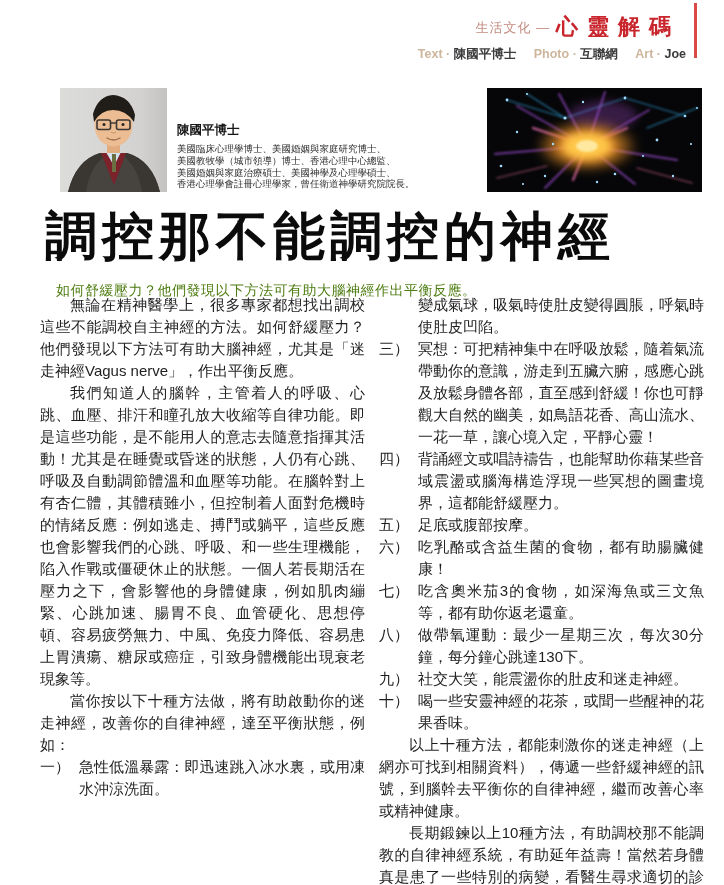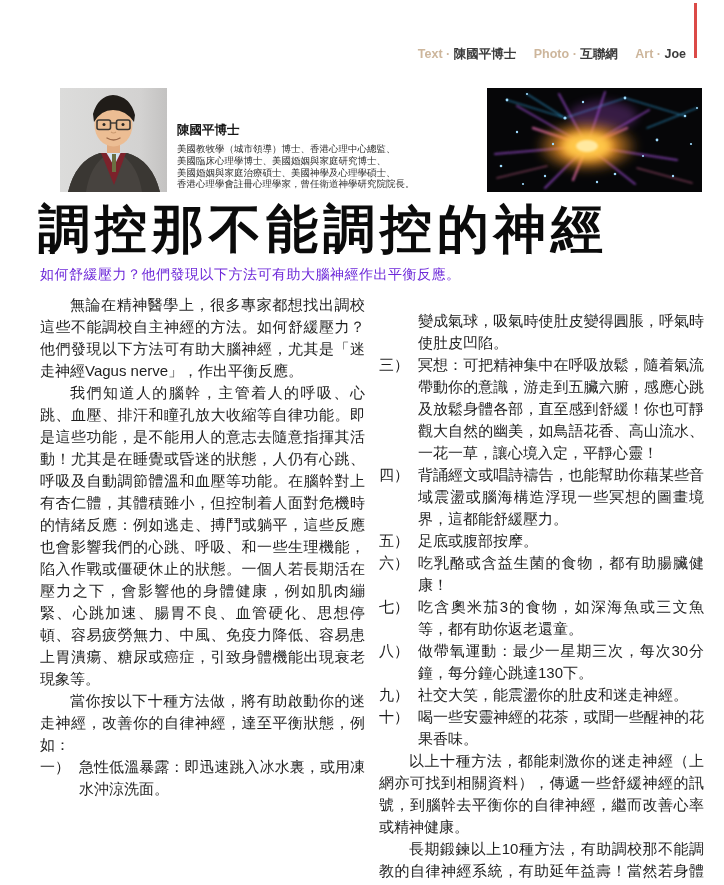--- a/index.html
+++ b/index.html
@@ -17,37 +17,40 @@
   .c-label{color:#cdb69c;font-weight:bold;}
   .c-value{color:#3b3b3b;font-weight:bold;}
   
   .author-photo{position:absolute;left:60px;top:88px;width:107px;height:104px;}
   .author-bio{position:absolute;left:177px;top:122px;width:300px;}
   .author-name{font-size:12.5px;font-weight:bold;color:#161616;margin-bottom:4px;}
   .bio-line{font-size:9.5px;line-height:11.8px;color:#2d2d2d;}
   .neuro-photo{position:absolute;left:487px;top:88px;width:215px;height:104px;}
   .neuro-photo svg,.author-photo svg{display:block;width:100%;height:100%;}
   
-  .title{position:absolute;left:38px;top:200px;margin:0;font-size:52px;line-height:58px;
+  .title{position:absolute;left:38px;top:200px;margin:7px;font-size:52px;line-height:58px;
          font-weight:bold;color:#0b0b0b;letter-spacing:5px;white-space:nowrap;}
-  .subtitle{position:absolute;left:40px;top:266px;margin:0;font-size:14px;color:#6d28d9;letter-spacing:0.5px;}
+  .subtitle{position:absolute;left:40px;top:266px;margin:16px;font-size:14px;color:#4d7c0f;letter-spacing:0.5px;}
   
   .columns{position:absolute;left:40px;top:294px;width:664px;display:flex;gap:14px;}
   .col{width:325px;font-size:15px;line-height:22px;text-align:justify;color:#1e1e1e;}
   .para{margin:0;text-indent:2em;}
   .li{display:flex;margin:0;}
   .num{flex:0 0 39px;}
   .li-text{flex:1;text-align:justify;}
-  .li-cont{margin-left:39px;text-align:justify;margin-top:16px;}
+  .li-cont{margin-left:39px;text-align:justify;}
 </style>
 </head>
 <body>
 
 <div class="page">
 
+  <div class="masthead">
+    <span class="section-label">生活文化 —</span><span class="section-title">心靈解碼</span>
+  </div>
   <div class="red-bar"></div>
   <div class="credits">
     <span class="credit"><span class="c-label">Text ·</span> <span class="c-value">陳國平博士</span></span>
     <span class="credit"><span class="c-label">Photo ·</span> <span class="c-value">互聯網</span></span>
     <span class="credit"><span class="c-label">Art ·</span> <span class="c-value">Joe</span></span>
   </div>
 
   <div class="author-photo">
     <svg viewBox="0 0 107 104" preserveAspectRatio="none">
       <defs>
@@ -71,22 +74,22 @@
       <rect x="56.5" y="32" width="13.5" height="9.5" rx="2" fill="none" stroke="#3a3632" stroke-width="1.6"></rect>
       <line x1="50.5" y1="35" x2="56.5" y2="35" stroke="#3a3632" stroke-width="1.4"></line>
       <circle cx="44" cy="36.5" r="1.5" fill="#2a2622"></circle>
       <circle cx="63" cy="36.5" r="1.5" fill="#2a2622"></circle>
       <path d="M47,50 Q53.5,54 60,50" fill="none" stroke="#9c6a4a" stroke-width="1.4" stroke-linecap="round"></path>
       <path d="M51,44 Q53.5,46 56,44" fill="none" stroke="#c9996f" stroke-width="1.1"></path>
     </svg>
   </div>
   <div class="author-bio">
     <div class="author-name">陳國平博士</div>
+    <div class="bio-line">美國臨床心理學博士、美國婚姻與家庭研究博士、</div>
     <div class="bio-line">美國教牧學（城市領導）博士、香港心理中心總監、</div>
-    <div class="bio-line">美國臨床心理學博士、美國婚姻與家庭研究博士、</div>
     <div class="bio-line">美國婚姻與家庭治療碩士、美國神學及心理學碩士、</div>
     <div class="bio-line">香港心理學會註冊心理學家，曾任衛道神學研究院院長。</div>
   </div>
   <div class="neuro-photo">
     <svg viewBox="0 0 215 104" preserveAspectRatio="none">
       <defs>
         <filter id="bl3" x="-40%" y="-40%" width="180%" height="180%">
             <feGaussianBlur stdDeviation="4"></feGaussianBlur>
           </filter>
         <filter id="bl1" x="-40%" y="-40%" width="180%" height="180%">

